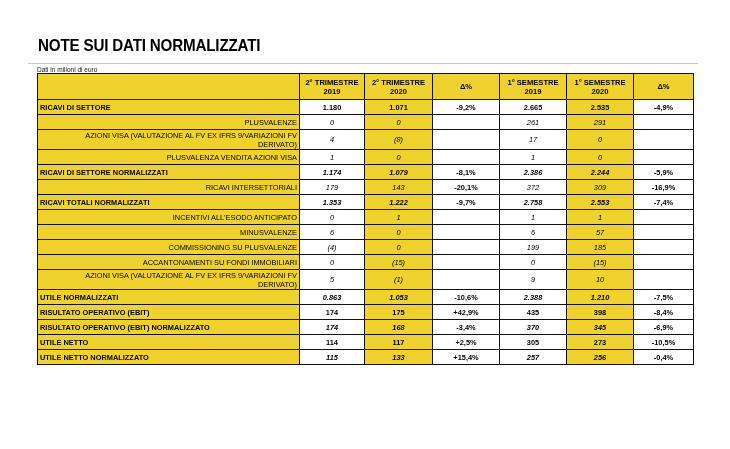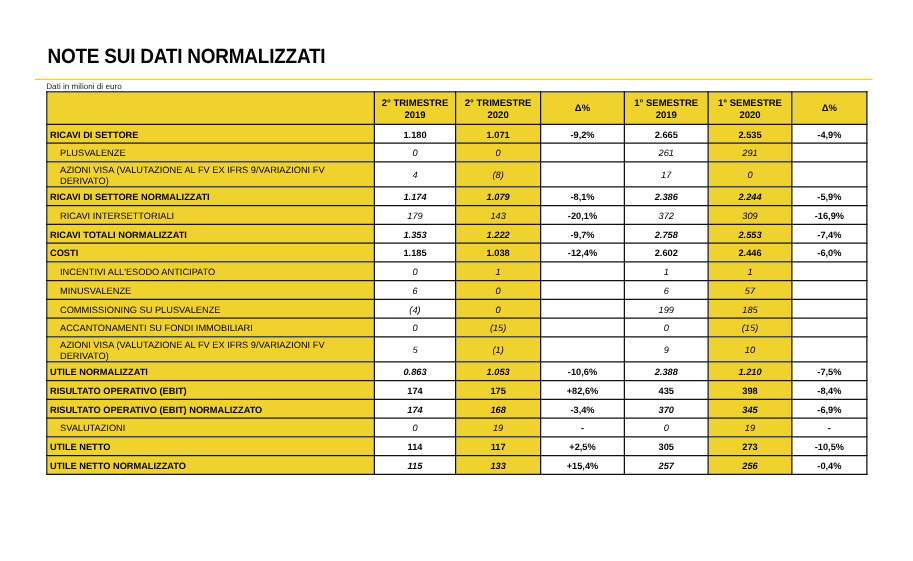--- a/index.html
+++ b/index.html
@@ -10,21 +10,21 @@
   table { position:absolute; left:37px; top:73px; border-collapse:collapse; table-layout:fixed; font-size:7.4px; }
   td, th { border:1.2px solid #111; padding:0 2px; height:14px; overflow:hidden; line-height:9px; }
   col.c0 { width:262px; } col.c1 { width:65px; } col.c2 { width:68px; } col.c3 { width:67px; } col.c4 { width:67px; } col.c5 { width:67px; } col.c6 { width:60px; }
   .y { background:#f0d22e; }
   .w { background:#ffffff; }
   th { font-weight:bold; text-align:center; height:25px; font-size:7.6px; }
   td.lbl { text-align:left; }
   td.num { text-align:center; }
   .b { font-weight:bold; }
   .i { font-style:italic; }
-  .sub td.lbl { padding-left:10px; }
+  .sub td.lbl { padding-left:10px;text-align:right; }
   tr.tall td { height:19px; }
   .delta-icon { font-weight:bold; }
 </style>
 </head>
 <body>
 
 <div class="title">NOTE SUI DATI NORMALIZZATI</div>
 <div class="rule"></div>
 <div class="unit">Dati in milioni di euro</div>
 
@@ -70,20 +70,29 @@
       </tr>
       <tr class="sub tall">
         <td class="lbl y">AZIONI VISA (VALUTAZIONE AL FV EX IFRS 9/VARIAZIONI FV DERIVATO)</td>
         <td class="num w i">4</td>
         <td class="num y i">(8)</td>
         <td class="num w b"></td>
         <td class="num w i">17</td>
         <td class="num y i">0</td>
         <td class="num w b"></td>
       </tr>
+      <tr class="sub">
+        <td class="lbl y">PLUSVALENZA VENDITA AZIONI VISA</td>
+        <td class="num w i">1</td>
+        <td class="num y i">0</td>
+        <td class="num w b"></td>
+        <td class="num w i">1</td>
+        <td class="num y i">0</td>
+        <td class="num w b"></td>
+      </tr>
       <tr class="">
         <td class="lbl y b">RICAVI DI SETTORE NORMALIZZATI</td>
         <td class="num w b i">1.174</td>
         <td class="num y b i">1.079</td>
         <td class="num w b">-8,1%</td>
         <td class="num w b i">2.386</td>
         <td class="num y b i">2.244</td>
         <td class="num w b">-5,9%</td>
       </tr>
       <tr class="sub">
@@ -97,29 +106,20 @@
       </tr>
       <tr class="">
         <td class="lbl y b">RICAVI TOTALI NORMALIZZATI</td>
         <td class="num w b i">1.353</td>
         <td class="num y b i">1.222</td>
         <td class="num w b">-9,7%</td>
         <td class="num w b i">2.758</td>
         <td class="num y b i">2.553</td>
         <td class="num w b">-7,4%</td>
       </tr>
-      <tr class="">
-        <td class="lbl y b">COSTI</td>
-        <td class="num w b">1.185</td>
-        <td class="num y b">1.038</td>
-        <td class="num w b">-12,4%</td>
-        <td class="num w b">2.602</td>
-        <td class="num y b">2.446</td>
-        <td class="num w b">-6,0%</td>
-      </tr>
       <tr class="sub">
         <td class="lbl y">INCENTIVI ALL'ESODO ANTICIPATO</td>
         <td class="num w i">0</td>
         <td class="num y i">1</td>
         <td class="num w b"></td>
         <td class="num w i">1</td>
         <td class="num y i">1</td>
         <td class="num w b"></td>
       </tr>
       <tr class="sub">
@@ -164,43 +164,34 @@
         <td class="num y b i">1.053</td>
         <td class="num w b">-10,6%</td>
         <td class="num w b i">2.388</td>
         <td class="num y b i">1.210</td>
         <td class="num w b">-7,5%</td>
       </tr>
       <tr class="">
         <td class="lbl y b">RISULTATO OPERATIVO (EBIT)</td>
         <td class="num w b">174</td>
         <td class="num y b">175</td>
-        <td class="num w b">+82,6%</td>
+        <td class="num w b">+42,9%</td>
         <td class="num w b">435</td>
         <td class="num y b">398</td>
         <td class="num w b">-8,4%</td>
       </tr>
       <tr class="">
         <td class="lbl y b">RISULTATO OPERATIVO (EBIT) NORMALIZZATO</td>
         <td class="num w b i">174</td>
         <td class="num y b i">168</td>
         <td class="num w b">-3,4%</td>
         <td class="num w b i">370</td>
         <td class="num y b i">345</td>
         <td class="num w b">-6,9%</td>
       </tr>
-      <tr class="sub">
-        <td class="lbl y">SVALUTAZIONI</td>
-        <td class="num w i">0</td>
-        <td class="num y i">19</td>
-        <td class="num w b">-</td>
-        <td class="num w i">0</td>
-        <td class="num y i">19</td>
-        <td class="num w b">-</td>
-      </tr>
       <tr class="">
         <td class="lbl y b">UTILE NETTO</td>
         <td class="num w b">114</td>
         <td class="num y b">117</td>
         <td class="num w b">+2,5%</td>
         <td class="num w b">305</td>
         <td class="num y b">273</td>
         <td class="num w b">-10,5%</td>
       </tr>
       <tr class="">

